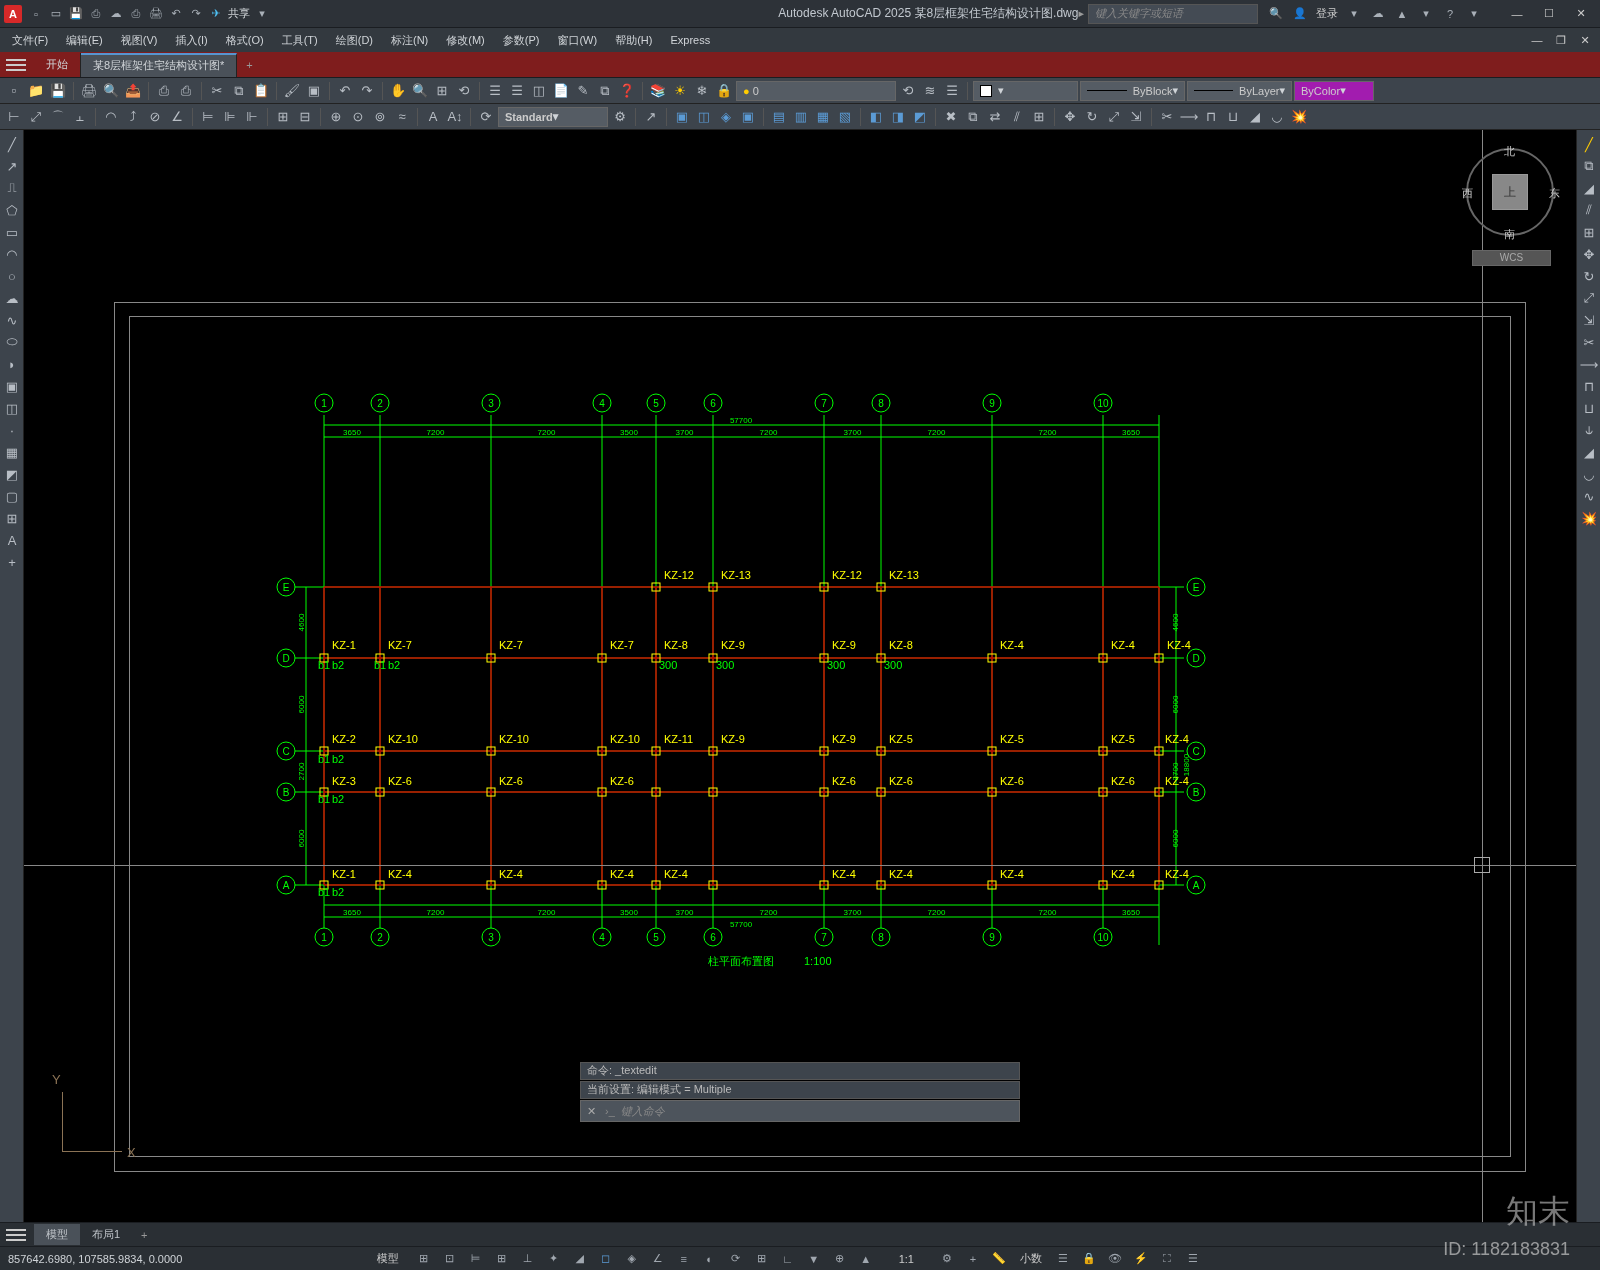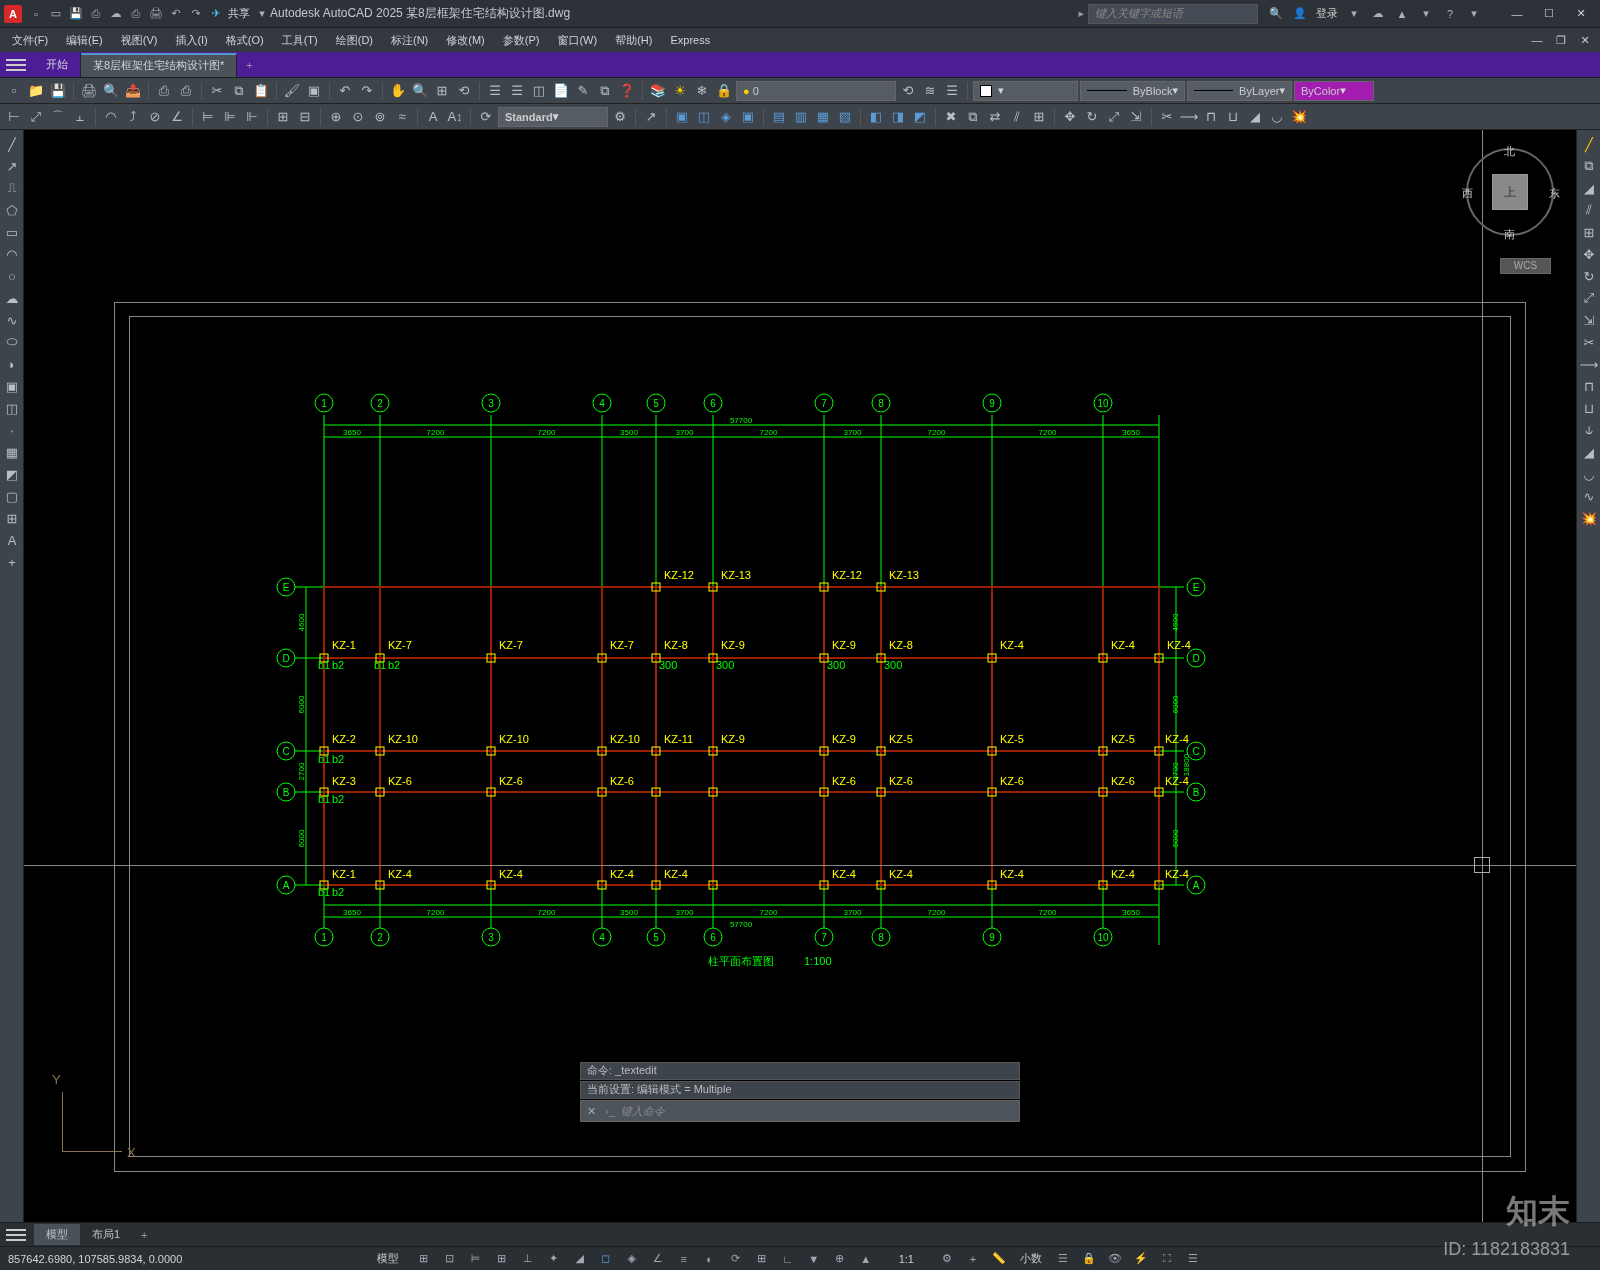--- a/index.html
+++ b/index.html
@@ -1,28 +1,28 @@
 <!DOCTYPE html>
 <html><head>
 <meta charset="utf-8">
 <style>
 *{margin:0;padding:0;box-sizing:border-box;font-family:"Microsoft YaHei",Arial,sans-serif;font-size:11px;color:#ccc;}
 body{background:#33393f;width:1600px;height:1270px;overflow:hidden;position:relative;}
 .titlebar{height:28px;background:#2d3238;display:flex;align-items:center;padding:0 4px;border-bottom:1px solid #1a1d21;}
 .app-icon{width:18px;height:18px;background:#d62929;border-radius:2px;display:flex;align-items:center;justify-content:center;color:#fff;font-weight:bold;font-size:11px;margin-right:6px;}
 .qat{display:flex;gap:4px;align-items:center;}
 .qat-btn{width:16px;height:16px;display:flex;align-items:center;justify-content:center;color:#a9b0b8;cursor:pointer;}
-.title-center{flex:1;text-align:left;color:#c2c8cf;font-size:12px;}
+.title-center{flex:1;text-align:right;color:#c2c8cf;font-size:12px;}
 .search-box{width:170px;height:20px;background:#444b54;border:1px solid #555;display:flex;align-items:center;padding:0 6px;color:#888;font-style:italic;}
 .title-right{display:flex;gap:8px;align-items:center;margin-left:10px;}
 .win-btns{display:flex;gap:2px;margin-left:20px;}
 .win-btn{width:30px;height:24px;display:flex;align-items:center;justify-content:center;color:#ccc;}
 .menubar{height:24px;background:#33393f;display:flex;align-items:center;gap:2px;padding:0 4px;}
 .menu-item{padding:2px 8px;color:#d0d4d8;cursor:pointer;}
-.tabbar{height:26px;background:#4c1d95;display:flex;align-items:center;padding:0 6px;border-bottom:1px solid #1a1d21;}
+.tabbar{height:26px;background:#7f1d1d;display:flex;align-items:center;padding:0 6px;border-bottom:1px solid #1a1d21;}
 .hamburger{width:20px;height:20px;display:flex;flex-direction:column;justify-content:center;gap:3px;margin-right:8px;}
 .hamburger span{height:2px;background:#ccc;}
 .doc-tab{height:24px;padding:0 12px;display:flex;align-items:center;color:#d0d4d8;border-right:1px solid #222;}
 .doc-tab.active{background:#4a5159;border-top:2px solid #5795d0;}
 .tab-plus{width:24px;display:flex;align-items:center;justify-content:center;color:#999;}
 .toolbar{height:26px;background:#3d444c;display:flex;align-items:center;gap:2px;padding:0 4px;border-bottom:1px solid #222;}
 .tb-btn{width:20px;height:20px;display:flex;align-items:center;justify-content:center;color:#b8bec5;cursor:pointer;font-size:13px;}
 .tb-sep{width:1px;height:18px;background:#555;margin:0 3px;}
 .tb-combo{height:20px;background:#555c64;border:1px solid #666;display:flex;align-items:center;padding:0 6px;color:#d0d4d8;min-width:60px;}
 .tb-combo.wide{min-width:160px;}
@@ -40,32 +40,32 @@
 .ucs-x{position:absolute;left:20px;bottom:20px;width:60px;height:1px;background:#8b7355;}
 .ucs-lbl-y{position:absolute;left:10px;bottom:85px;color:#8b7355;font-size:13px;}
 .ucs-lbl-x{position:absolute;left:85px;bottom:12px;color:#8b7355;font-size:13px;}
 .viewcube{position:absolute;right:20px;top:18px;width:90px;height:90px;}
 .vc-ring{width:88px;height:88px;border:2px solid #666;border-radius:50%;position:absolute;}
 .vc-face{position:absolute;left:26px;top:26px;width:36px;height:36px;background:#888;border:1px solid #999;display:flex;align-items:center;justify-content:center;color:#333;font-size:12px;}
 .vc-n{position:absolute;left:38px;top:-4px;color:#ccc;}
 .vc-s{position:absolute;left:38px;bottom:-4px;color:#ccc;}
 .vc-e{position:absolute;right:-4px;top:38px;color:#ccc;}
 .vc-w{position:absolute;left:-4px;top:38px;color:#ccc;}
-.vc-wcs{position:absolute;right:25px;top:128px;width:51px;height:16px;background:#555;border:1px solid #666;color:#aaa;font-size:10px;text-align:center;line-height:14px;}
+.vc-wcs{position:absolute;right:25px;top:120px;width:79px;height:16px;background:#555;border:1px solid #666;color:#aaa;font-size:10px;text-align:center;line-height:14px;}
 .cmd-area{position:absolute;left:50%;bottom:100px;transform:translateX(-50%);width:440px;}
 .cmd-line{height:18px;background:#3d444c;border:1px solid #555;padding:0 6px;color:#bbb;font-size:11px;margin-bottom:1px;}
 .cmd-input{height:22px;background:#4d545c;border:1px solid #666;display:flex;align-items:center;padding:0 6px;}
 .cmd-x{width:18px;color:#aaa;}
 .bottom-tabs{height:24px;background:#2a2f34;display:flex;align-items:center;padding:0 6px;border-top:1px solid #1a1d21;}
 .btab{padding:3px 12px;color:#c0c5ca;}
 .btab.active{background:#4a5159;}
 .statusbar{height:24px;background:#2a2f34;display:flex;align-items:center;padding:0 8px;border-top:1px solid #1a1d21;gap:4px;}
 .coords{color:#d0d4d8;margin-right:20px;}
 .status-btn{width:22px;height:20px;display:flex;align-items:center;justify-content:center;color:#a0a7af;}
-.watermark{position:absolute;right:30px;bottom:36px;color:rgba(200,200,200,0.6);font-size:32px;font-weight:700;z-index:100;margin-left:28px;}
+.watermark{position:absolute;right:30px;bottom:36px;color:rgba(200,200,200,0.6);font-size:32px;font-weight:400;z-index:100;margin-left:28px;}
 .wmid{position:absolute;right:30px;bottom:10px;color:rgba(200,200,200,0.7);font-size:18px;z-index:100;}
 svg{display:block;}
 .grid-bubble{fill:#000;stroke:#0f0;stroke-width:1;}
 .grid-text{fill:#0f0;font-size:10px;text-anchor:middle;dominant-baseline:middle;}
 .dim-text{fill:#0f0;font-size:8px;text-anchor:middle;}
 .col-text{fill:#ff0;font-size:6px;}
 .col-text2{fill:#0f0;font-size:6px;}
 </style>
 </head>
 <body>

